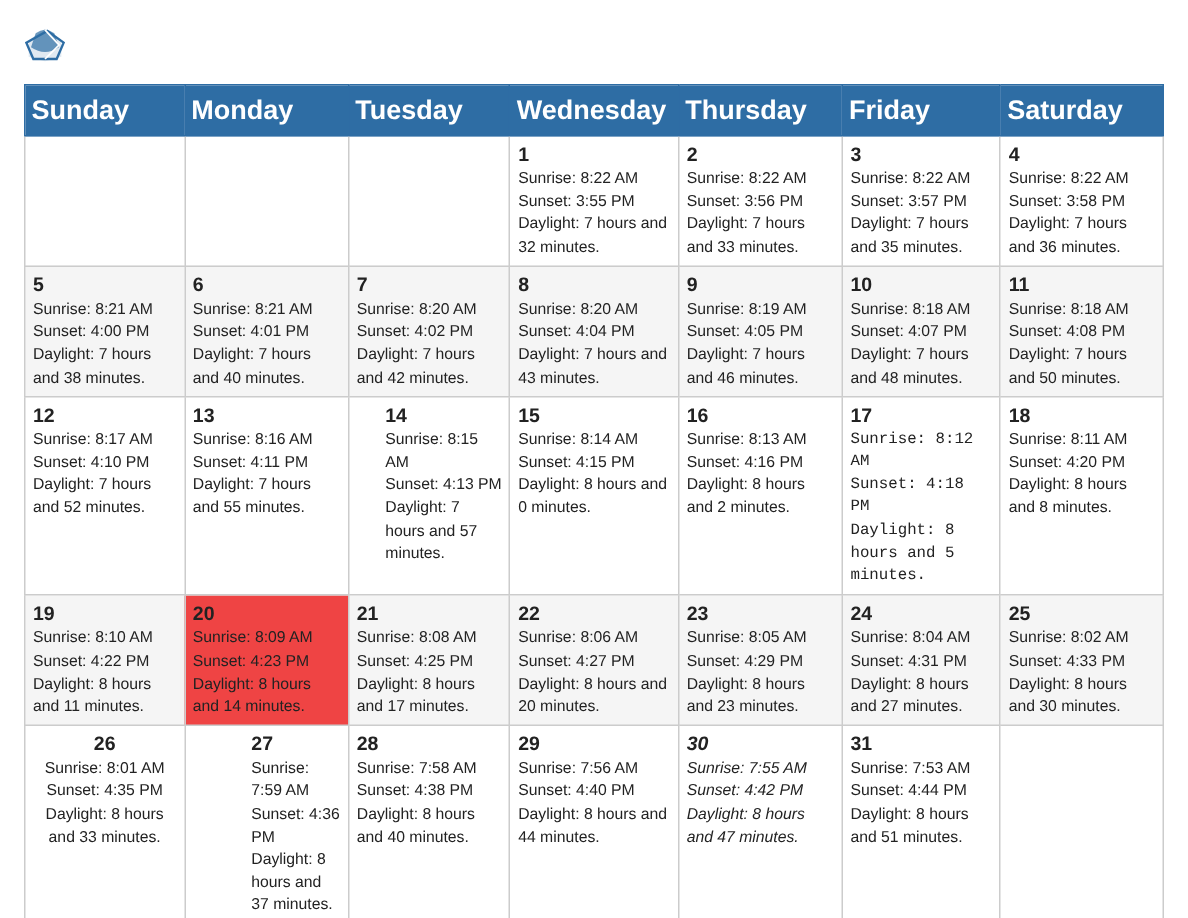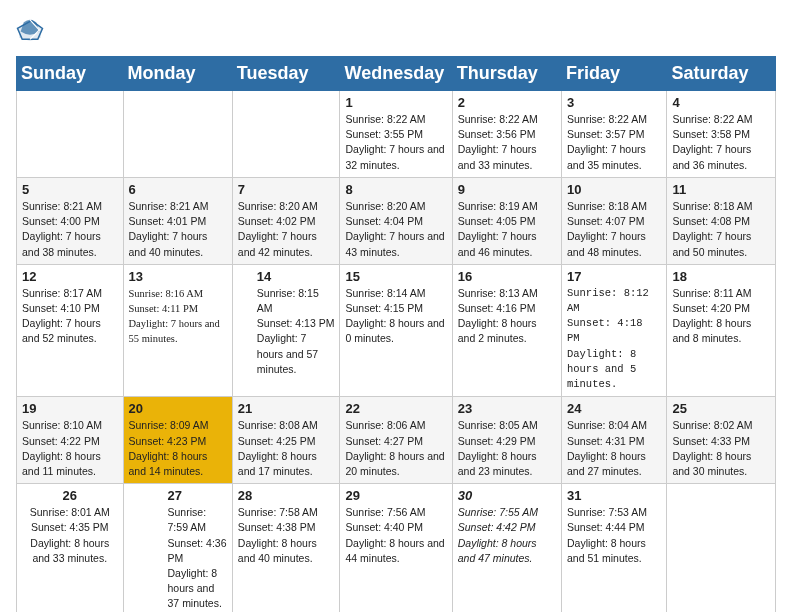--- a/index.html
+++ b/index.html
@@ -199,21 +199,21 @@
       </tr>
       <tr>
         <td style="background: rgb(255, 255, 255);">
           <div class="day-number">12</div>
           <div class="day-info" style="white-space: pre-line;">Sunrise: 8:17 AM
 Sunset: 4:10 PM
 Daylight: 7 hours and 52 minutes.</div>
         </td>
         <td style="background: rgb(255, 255, 255);">
           <div class="day-number">13</div>
-          <div class="day-info" style="white-space: pre-line; font-family: Liberation Serif, serif;">Sunrise: 8:16 AM
+          <div class="day-info" style="white-space: pre-line;">Sunrise: 8:16 AM
 Sunset: 4:11 PM
 Daylight: 7 hours and 55 minutes.</div>
         </td>
         <td style="background: rgb(255, 255, 255); padding-left: 24px;">
           <div class="day-number">14</div>
           <div class="day-info" style="white-space: pre-line;">Sunrise: 8:15 AM
 Sunset: 4:13 PM
 Daylight: 7 hours and 57 minutes.</div>
         </td>
         <td style="background: rgb(255, 255, 255);">
@@ -241,21 +241,21 @@
 Daylight: 8 hours and 8 minutes.</div>
         </td>
       </tr>
       <tr>
         <td style="background: rgb(245, 245, 245);">
           <div class="day-number">19</div>
           <div class="day-info" style="white-space: pre-line;">Sunrise: 8:10 AM
 Sunset: 4:22 PM
 Daylight: 8 hours and 11 minutes.</div>
         </td>
-        <td style="background: #eab308;">
+        <td style="background: #ef4444;">
           <div class="day-number">20</div>
           <div class="day-info" style="white-space: pre-line;">Sunrise: 8:09 AM
 Sunset: 4:23 PM
 Daylight: 8 hours and 14 minutes.</div>
         </td>
         <td style="background: rgb(245, 245, 245);">
           <div class="day-number">21</div>
           <div class="day-info" style="white-space: pre-line;">Sunrise: 8:08 AM
 Sunset: 4:25 PM
 Daylight: 8 hours and 17 minutes.</div>

